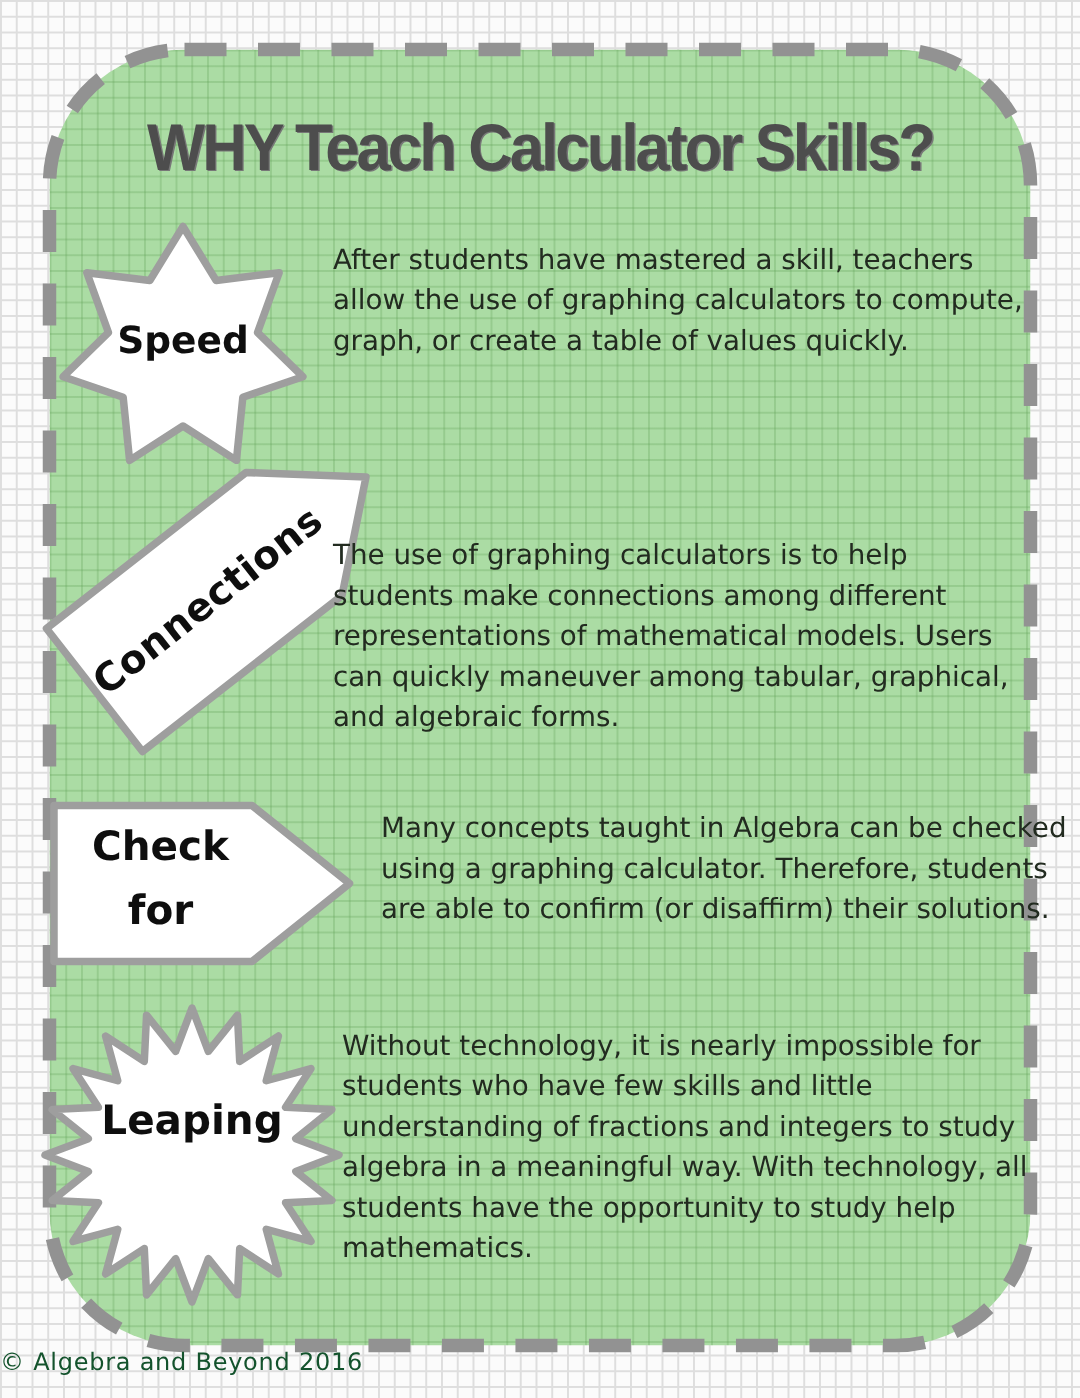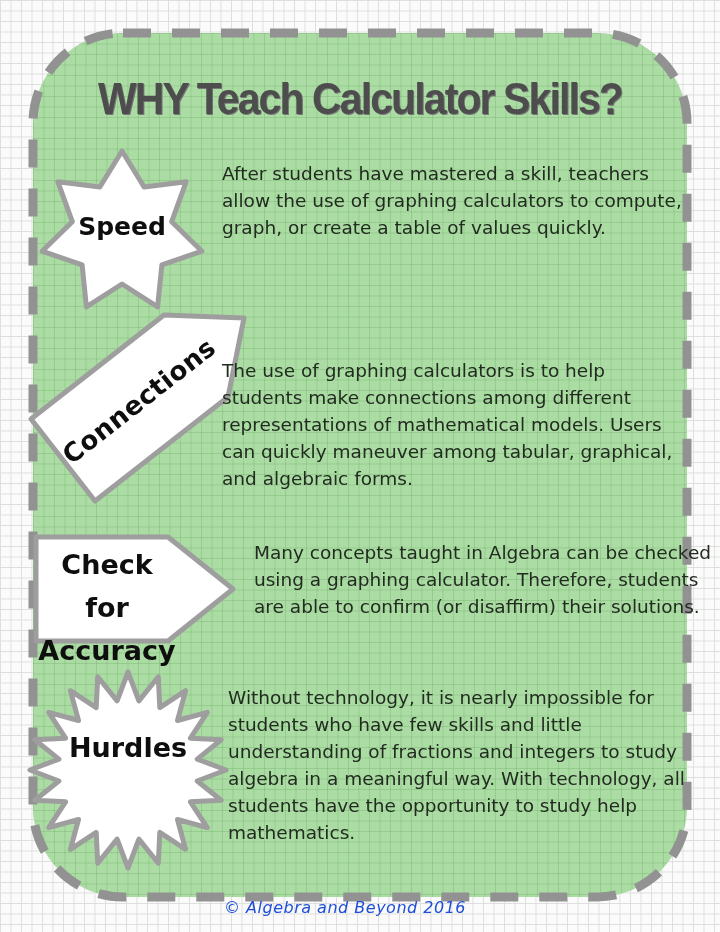--- a/index.html
+++ b/index.html
@@ -95,25 +95,23 @@
   }
   .label-leaping {
     left: 48px; top: 727px; width: 160px; line-height: 42px;
   }
 
   .footer {
     position: absolute;
     left: 0;
     top: 898px;
     width: 690px;
-    text-align: center;
     font-size: 16px;
-    color: #1d4ed8;
+    color: #14532d;
     letter-spacing: 0.5px;
-    font-style: italic;
   }
 </style>
 </head>
 <body>
 
 <div class="card"></div>
 
 <svg class="overlay" viewBox="0 0 720 932">
 
   <rect x="33" y="33" width="654" height="864" rx="90" ry="90" fill="none" stroke="#929292" stroke-width="9" stroke-dasharray="28 21"></rect>
@@ -132,25 +130,24 @@
 <div class="badge-label label-speed">
   <span class="line">Speed</span>
 </div>
 
 <div class="badge-label label-connections">
   <span class="line">Connections</span>
 </div>
 
 <div class="badge-label label-check">
   <span class="line">Check for</span>
-  <span class="line">Accuracy</span>
 </div>
 
 <div class="badge-label label-leaping">
-  <span class="line">Hurdles</span>
+  <span class="line">Leaping</span>
 </div>
 
 <div class="para p1">After students have mastered a skill, teachers allow the use of graphing calculators to compute, graph, or create a table of values quickly.</div>
 <div class="para p2">The use of graphing calculators is to help students make connections among different representations of mathematical models. Users can quickly maneuver among tabular, graphical, and algebraic forms.</div>
 <div class="para p3">Many concepts taught in Algebra can be checked using a graphing calculator. Therefore, students are able to confirm (or disaffirm) their solutions.</div>
 <div class="para p4">Without technology, it is nearly impossible for students who have few skills and little understanding of fractions and integers to study algebra in a meaningful way. With technology, all students have the opportunity to study help mathematics.</div>
 
 <div class="footer">© Algebra and Beyond 2016</div>
 
 </body></html>

